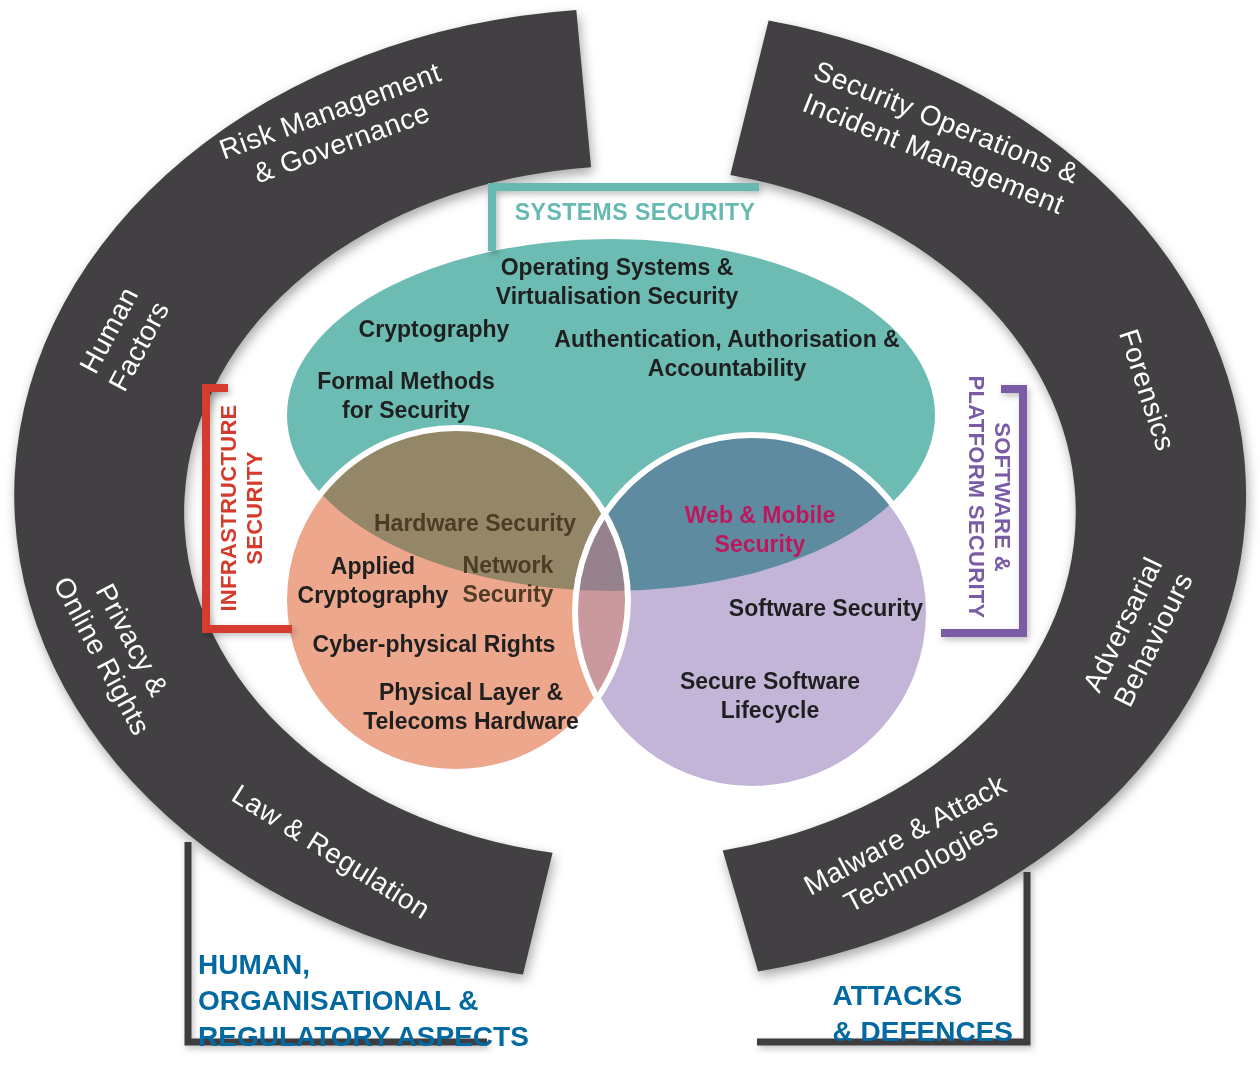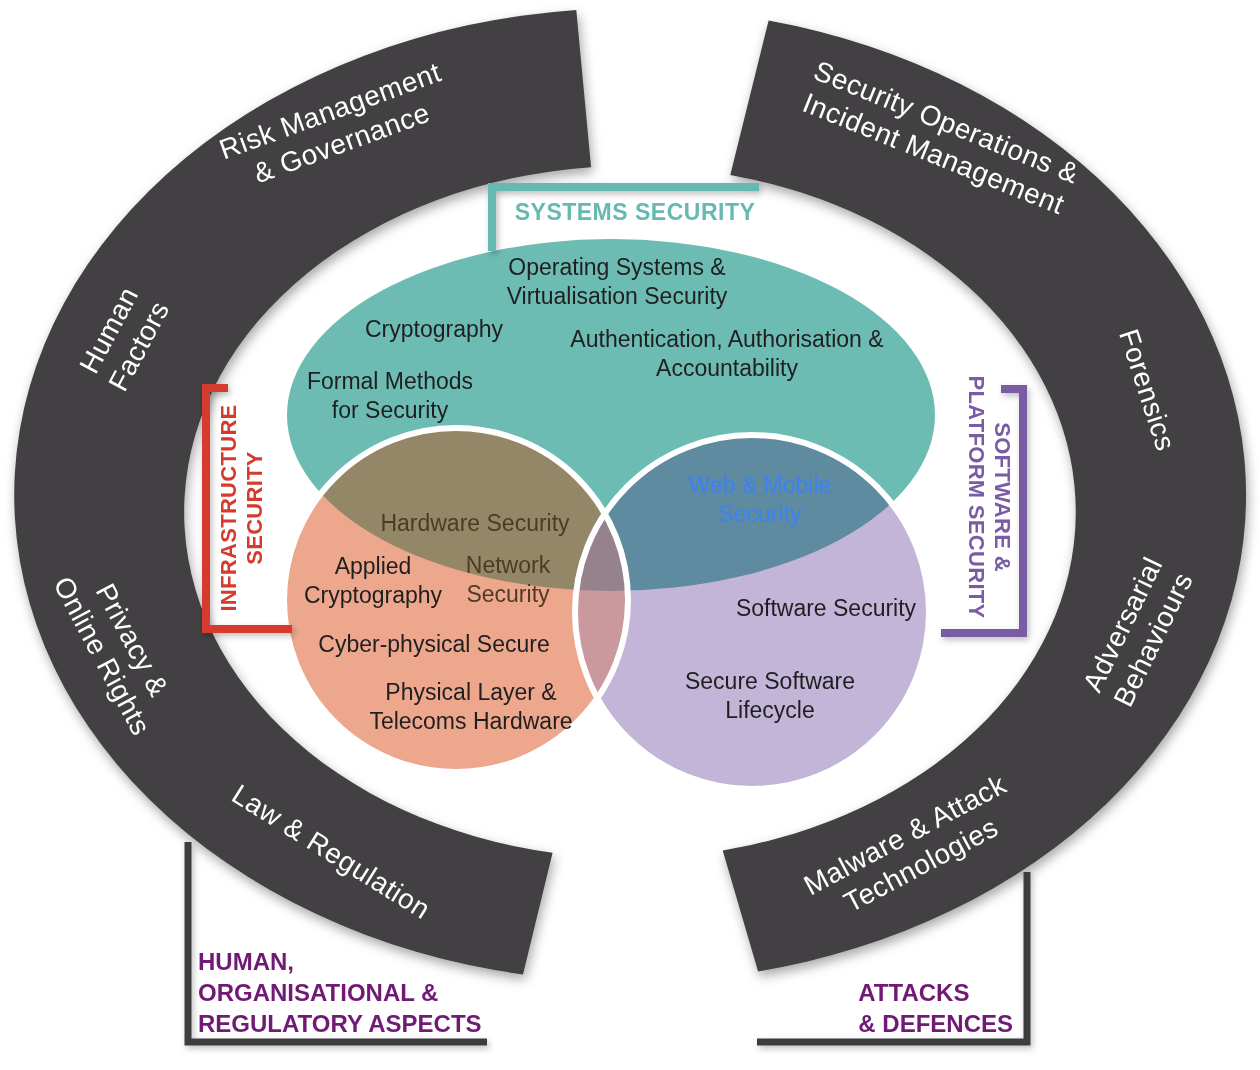--- a/index.html
+++ b/index.html
@@ -3,28 +3,28 @@
 <meta charset="utf-8">
 <style>
   html,body{margin:0;padding:0;background:#ffffff;}
   .stage{position:relative;width:1260px;height:1070px;background:#ffffff;overflow:hidden;
          font-family:"Liberation Sans","DejaVu Sans",sans-serif;}
   .stage svg{position:absolute;left:0;top:0;}
   .t{position:absolute;transform:translate(-50%,-50%) rotate(var(--r,0deg));
      white-space:nowrap;text-align:center;}
   .t span{display:block;}
   .ring-label{font-size:28px;color:#ffffff;line-height:1.2;letter-spacing:.5px;}
-  .item{font-size:23px;color:#1f1f1f;line-height:1.28;}
+  .item{font-size:23px;color:#1f1f1f;line-height:1.28;font-weight:bold;}
   .item.brown{color:#4e3b25;margin-top:44px;}
-  .item.navy{color:#3b82f6;}
+  .item.navy{color:#be185d;margin-top:30px;}
   .group-label{font-weight:bold;}
   .systems-label{font-size:23px;color:#66b9b1;letter-spacing:.5px;margin-left:7px;}
   .infra-label{font-size:22px;color:#d53b2d;line-height:1.2;letter-spacing:.3px;}
   .software-label{font-size:22px;color:#7a5ba5;line-height:1.2;letter-spacing:.3px;}
-  .corner{position:absolute;font-size:24px;font-weight:bold;color:#701a75;line-height:1.29;
+  .corner{position:absolute;font-size:28px;font-weight:bold;color:#0369a1;line-height:1.29;
           white-space:nowrap;}
   .corner span{display:block;}
   .corner.right{transform:translateX(-100%);}
 </style>
 </head>
 <body>
 
 <div class="stage">
 
   <svg width="1260" height="1070" viewBox="0 0 1260 1070">
@@ -122,21 +122,21 @@
     <span>Operating Systems &amp;</span>
     <span>Virtualisation Security</span>
   </div>
   <div class="t item" style="left:434px;top:330px">
     <span>Cryptography</span>
   </div>
   <div class="t item" style="left:727px;top:354px">
     <span>Authentication, Authorisation &amp;</span>
     <span>Accountability</span>
   </div>
-  <div class="t item" style="left:390px;top:396px">
+  <div class="t item" style="left:406px;top:396px">
     <span>Formal Methods</span>
     <span>for Security</span>
   </div>
 
   <div class="t item brown" style="left:475px;top:480px">
     <span>Hardware Security</span>
   </div>
   <div class="t item brown" style="left:508px;top:536px">
     <span>Network</span>
     <span>Security</span>
@@ -144,21 +144,21 @@
   <div class="t item navy" style="left:760px;top:500px">
     <span>Web &amp; Mobile</span>
     <span>Security</span>
   </div>
 
   <div class="t item" style="left:373px;top:581px">
     <span>Applied</span>
     <span>Cryptography</span>
   </div>
   <div class="t item" style="left:434px;top:645px">
-    <span>Cyber-physical Secure</span>
+    <span>Cyber-physical Rights</span>
   </div>
   <div class="t item" style="left:471px;top:707px">
     <span>Physical Layer &amp;</span>
     <span>Telecoms Hardware</span>
   </div>
 
   <div class="t item" style="left:826px;top:609px">
     <span>Software Security</span>
   </div>
   <div class="t item" style="left:770px;top:696px">

